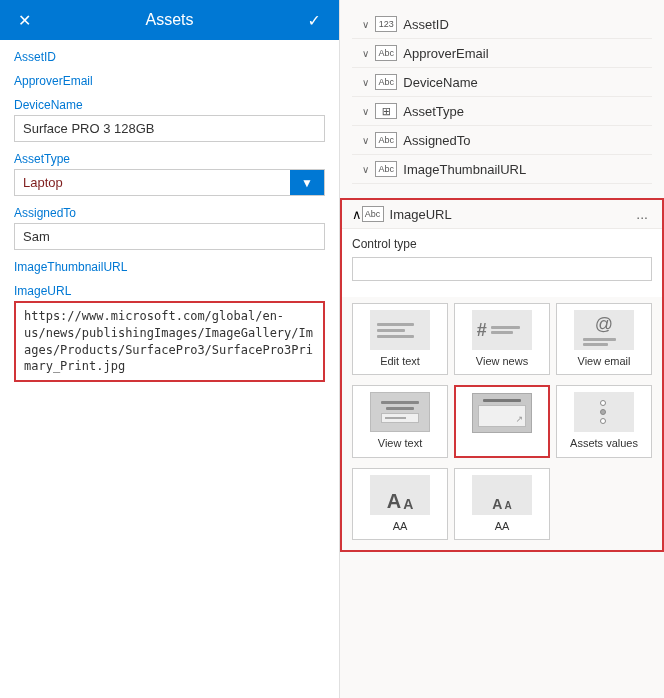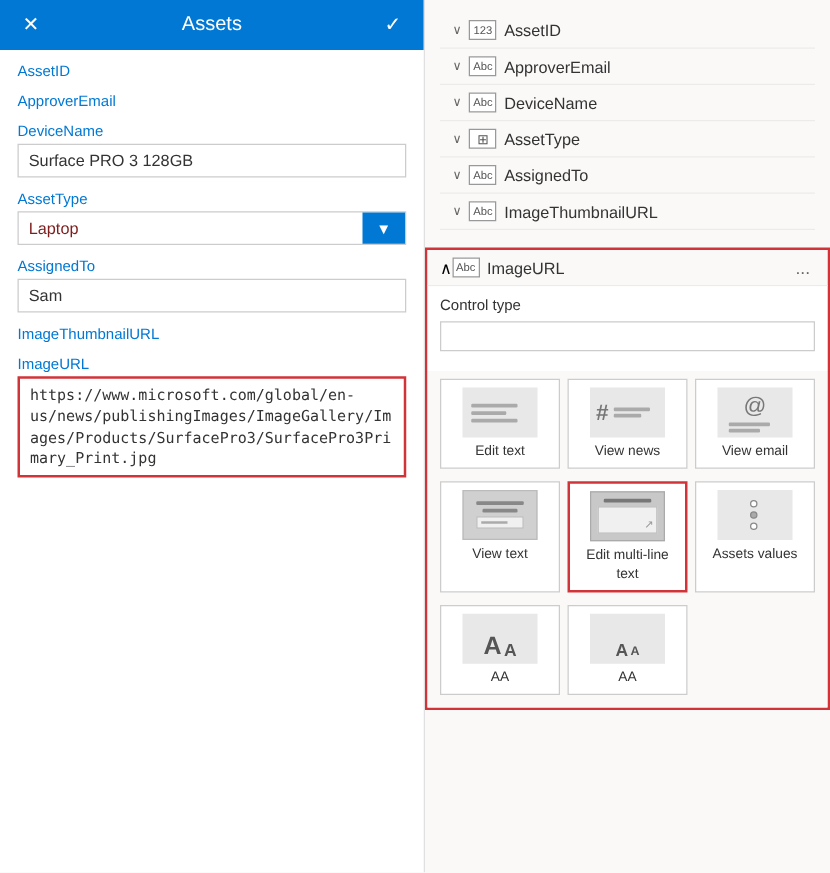--- a/index.html
+++ b/index.html
@@ -492,21 +492,20 @@
         <span class="control-label">View text</span>
       </div>
 
       <div class="control-item selected">
         <div class="control-icon-area" style="background:#c8c8c8; border:1px solid #aaa; flex-direction:column; gap:3px; padding:5px; justify-content:space-between;">
           <div class="mock-line" style="background:#777;"></div>
           <div style="flex:1; width:100%; background:#f0f0f0; border:1px solid #bbb; display:flex; flex-direction:column; justify-content:flex-end; align-items:flex-end; padding:2px;">
             <div style="font-size:9px; color:#999;">↗</div>
           </div>
         </div>
-        <span class="control-label">Edit multi-line text</span>
       </div>
 
       <div class="control-item">
         <div class="control-icon-area" style="flex-direction:column; gap:3px; padding:5px; justify-content:center;">
           <div class="allowed-row">
             <div class="allowed-dot"></div>
             <div class="allowed-bar"></div>
           </div>
           <div class="allowed-row">
             <div class="allowed-dot" style="background:#aaa; border-color:#888;"></div>

